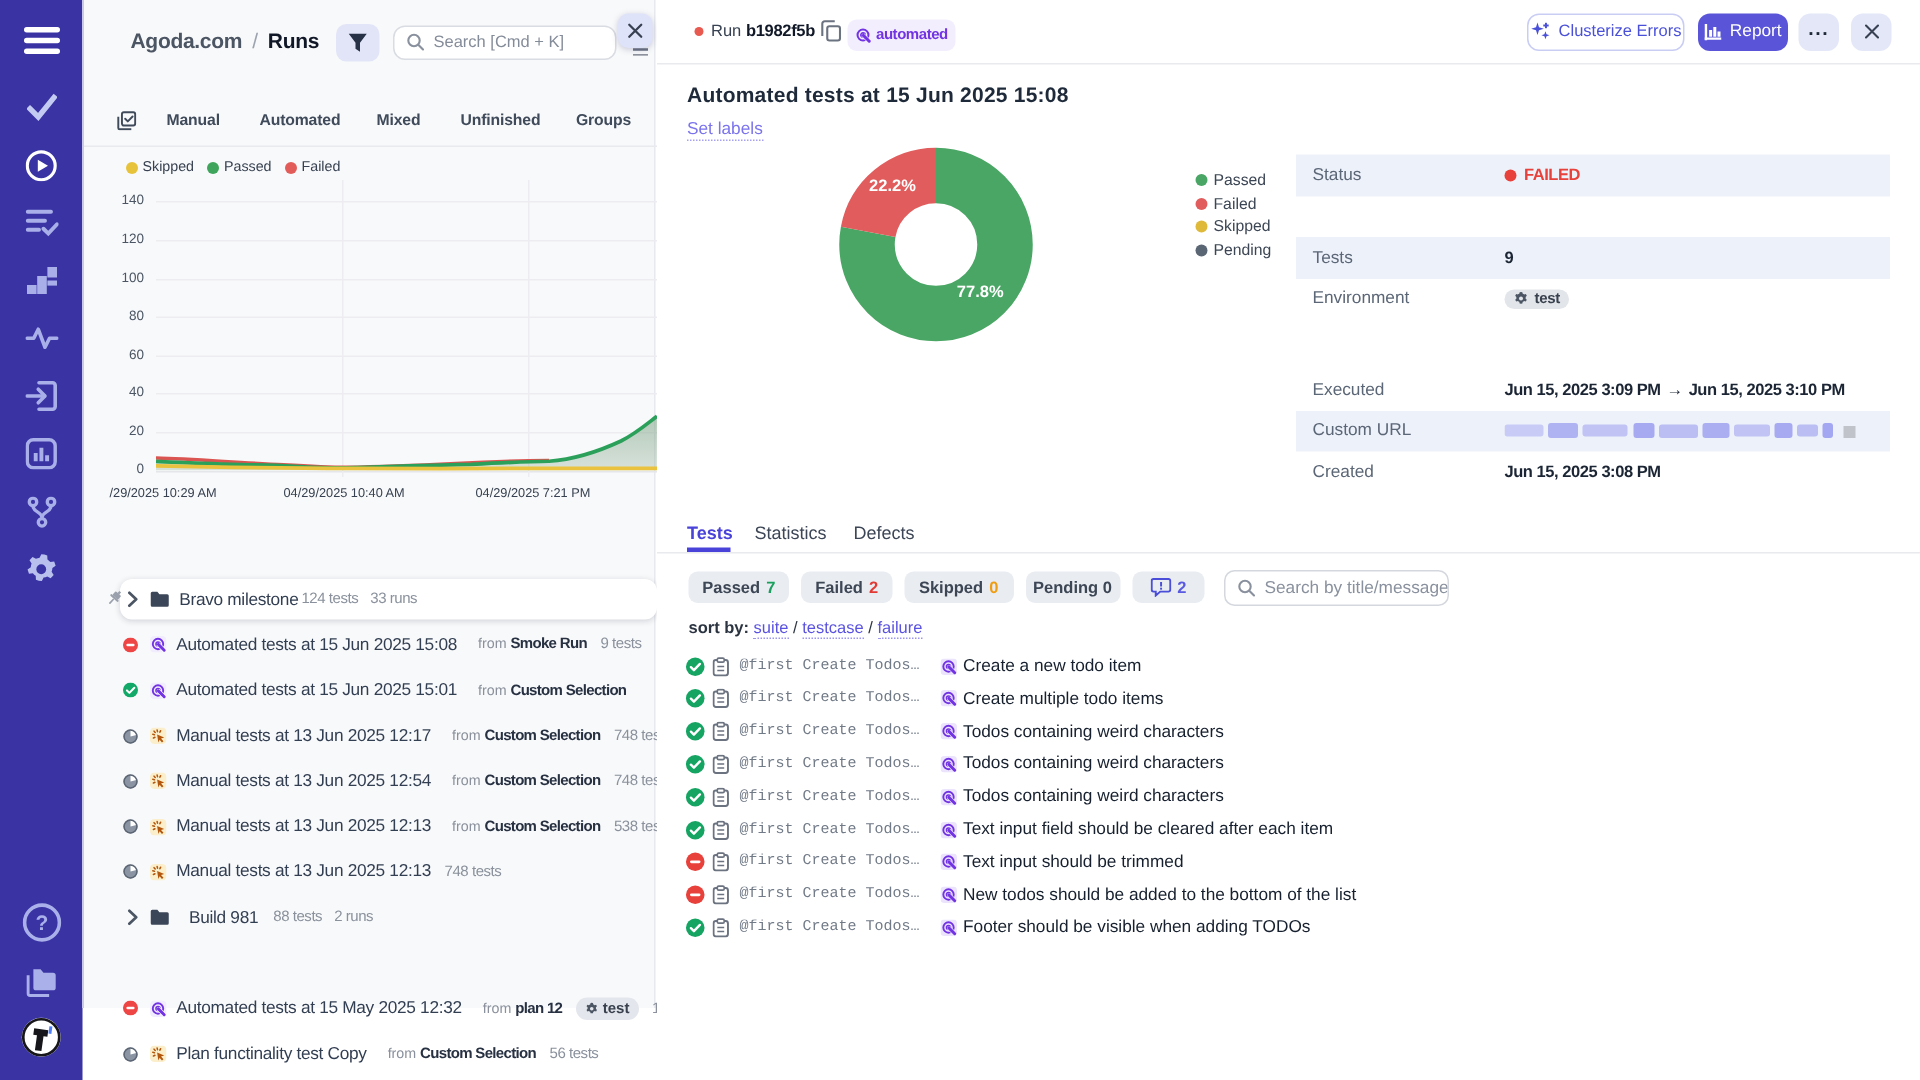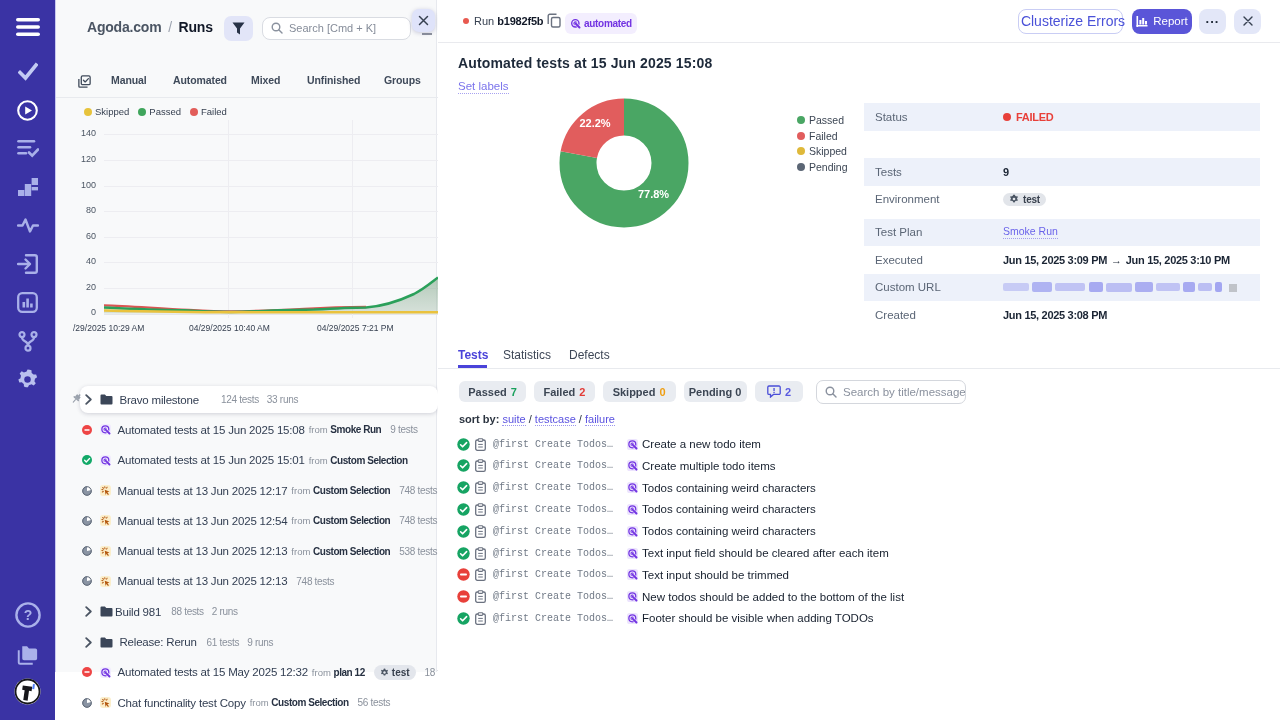--- a/index.html
+++ b/index.html
@@ -9,21 +9,21 @@
   
   #sidebar { position:absolute; left:0; top:0; width:55px; height:720px; background:#3a33a4; }
   #sidebar .ic { position:absolute; left:0; width:55px; display:flex; justify-content:center; }
   
   #lp { position:absolute; left:55px; top:0; width:382px; height:672px; background:#f8f9fa; border-right:1px solid #e7e9ee; border-left:1px solid #c9c9f0; }
   
   #main { position:absolute; left:438px; top:0; width:842px; height:720px; background:#fff; }
   .rrow { position:absolute; left:0; width:382px; height:27px; display:flex; align-items:center; overflow:hidden; }
   .rrow svg { flex:none; }
   .rtitle { font-size:11.5px; color:#323e52; white-space:nowrap; letter-spacing:-0.2px; }
-  .rfrom { font-size:9.5px; color:#8a919c; margin-left:4px; white-space:nowrap; }
+  .rfrom { font-size:9.5px; color:#8a919c; margin-left:14px; white-space:nowrap; }
   .rfrom b { font-size:10px; color:#273142; letter-spacing:-0.45px; }
   .rcount { font-size:10px; color:#8a919c; margin-left:9px; white-space:nowrap; letter-spacing:-0.3px; }
   .irow { position:absolute; left:426px; width:396px; height:27.5px; display:flex; align-items:center; }
   .irow.lt { background:#edf1fa; }
   .ilab { width:139px; padding-left:11px; font-size:11.5px; color:#5b6676; flex:none; }
   .ival { font-size:11px; font-weight:bold; color:#1b2534; display:flex; align-items:center; white-space:nowrap; letter-spacing:-0.3px; }
   .pill { position:absolute; top:381px; height:21px; background:#e9ecf1; border-radius:6px; display:flex; align-items:center; justify-content:center; gap:4px; font-size:11px; font-weight:bold; color:#3c4654; }
   .trow { position:absolute; left:0; height:22px; display:flex; align-items:center; }
   .trow svg { flex:none; }
   .tmono { width:130px; margin-left:7px; font-size:10px; color:#717a87; white-space:nowrap; overflow:hidden; font-family:"Liberation Mono",monospace; flex:none; }
@@ -230,21 +230,21 @@
         </g>
       </svg></div>
   <div class="rrow" style="top:386px">
     <svg style="margin-left:29px" width="7" height="11" viewBox="0 0 7 11">
         <path d="M1.2 1.2 L5.8 5.5 L1.2 9.8" stroke="#4b5563" stroke-width="1.8" fill="none" stroke-linecap="round" stroke-linejoin="round"></path>
       </svg>
     <svg style="margin-left:8px" width="13" height="11" viewBox="0 0 13 11">
         <path d="M0.5 1.5 a1 1 0 0 1 1-1 h3.4 l1.4 1.6 h5.2 a1 1 0 0 1 1 1 V9.5 a1 1 0 0 1 -1 1 h-10.0 a1 1 0 0 1 -1-1 Z" fill="#3b4658"></path>
       </svg>
     <span class="rtitle" style="margin-left:6.5px">Bravo milestone</span>
-    <span class="rcount" style="margin-left:22px">124 tests</span>
+    <span class="rcount" style="margin-left:2px">124 tests</span>
       <span class="rcount" style="margin-left:8px">33 runs</span>
   </div>
   <div class="rrow" style="top:416.4px">
     <svg style="margin-left:25.5px" width="10" height="10" viewBox="0 0 11 11">
         <circle cx="5.5" cy="5.5" r="5.5" fill="#ee4545"></circle>
         <rect x="2.5" y="4.6" width="6" height="1.8" rx="0.9" fill="#fff"></rect>
       </svg>
     <svg style="margin-left:8.5px" width="11" height="11" viewBox="0 0 13 13">
         <rect width="13" height="13" rx="3.5" fill="#f1ecfe"></rect>
         <g stroke="#7233e2" fill="none">
@@ -358,34 +358,23 @@
     <span class="rtitle" style="margin-left:6.5px">Manual tests at 13 Jun 2025 12:13</span>
     <span class="rcount">748 tests</span>
   </div>
   <div class="rrow" style="top:598.2px">
     <svg style="margin-left:29px" width="7" height="11" viewBox="0 0 7 11">
         <path d="M1.2 1.2 L5.8 5.5 L1.2 9.8" stroke="#4b5563" stroke-width="1.8" fill="none" stroke-linecap="round" stroke-linejoin="round"></path>
       </svg>
     <svg style="margin-left:8px" width="13" height="11" viewBox="0 0 13 11">
         <path d="M0.5 1.5 a1 1 0 0 1 1-1 h3.4 l1.4 1.6 h5.2 a1 1 0 0 1 1 1 V9.5 a1 1 0 0 1 -1 1 h-10.0 a1 1 0 0 1 -1-1 Z" fill="#3b4658"></path>
       </svg>
-    <span class="rtitle" style="margin-left:2px">Build 981</span>
+    <span class="rtitle" style="margin-left:13px">Build 981</span>
     <span class="rcount" style="margin-left:10px">88 tests</span>
       <span class="rcount" style="margin-left:8px">2 runs</span>
-  </div>
-  <div class="rrow" style="top:628.5px">
-    <svg style="margin-left:29px" width="7" height="11" viewBox="0 0 7 11">
-        <path d="M1.2 1.2 L5.8 5.5 L1.2 9.8" stroke="#4b5563" stroke-width="1.8" fill="none" stroke-linecap="round" stroke-linejoin="round"></path>
-      </svg>
-    <svg style="margin-left:8px" width="13" height="11" viewBox="0 0 13 11">
-        <path d="M0.5 1.5 a1 1 0 0 1 1-1 h3.4 l1.4 1.6 h5.2 a1 1 0 0 1 1 1 V9.5 a1 1 0 0 1 -1 1 h-10.0 a1 1 0 0 1 -1-1 Z" fill="#3b4658"></path>
-      </svg>
-    <span class="rtitle" style="margin-left:6.5px">Release: Rerun</span>
-    <span class="rcount" style="margin-left:10px">61 tests</span>
-      <span class="rcount" style="margin-left:8px">9 runs</span>
   </div>
   <div class="rrow" style="top:658.8px">
     <svg style="margin-left:25.5px" width="10" height="10" viewBox="0 0 11 11">
         <circle cx="5.5" cy="5.5" r="5.5" fill="#ee4545"></circle>
         <rect x="2.5" y="4.6" width="6" height="1.8" rx="0.9" fill="#fff"></rect>
       </svg>
     <svg style="margin-left:8.5px" width="11" height="11" viewBox="0 0 13 13">
         <rect width="13" height="13" rx="3.5" fill="#f1ecfe"></rect>
         <g stroke="#7233e2" fill="none">
           <circle cx="6.3" cy="6.3" r="4.1" stroke-width="1.5"></circle>
@@ -413,21 +402,21 @@
         <rect width="13" height="13" rx="3.5" fill="#fbeecb"></rect>
         <g stroke="#b3570e" stroke-width="1.2" stroke-linecap="round">
           <path d="M5.6 2 L5.9 3.3"></path>
           <path d="M2.2 5.4 L3.5 5.7"></path>
           <path d="M3.2 2.9 L4.1 3.9"></path>
           <path d="M8.4 2.5 L7.8 3.7"></path>
           <path d="M2.7 8.3 L3.9 7.7"></path>
         </g>
         <path d="M5.6 5.6 L11.2 7.8 L8.7 8.7 L10.6 10.9 L9.4 11.8 L7.6 9.6 L6.6 11.9 Z" fill="#b3570e"></path>
       </svg>
-    <span class="rtitle" style="margin-left:6.5px">Chat functinality test Copy</span>
+    <span class="rtitle" style="margin-left:6.5px">Plan functinality test Copy</span>
     <span class="rfrom">from <b>Custom Selection</b></span>
       <span class="rcount">56 tests</span>
   </div>
 </div>
 <div id="main">
 
   <div class="abs" style="left:0;top:41.5px;width:842px;border-top:1px solid #e9eaee"></div>
   <div class="abs" style="left:24.5px;top:18px;width:6px;height:6px;border-radius:50%;background:#e8594f"></div>
   <div class="abs" style="left:36px;top:15px;font-size:11px;color:#374151">Run <b style="color:#111827;letter-spacing:-0.2px">b1982f5b</b></div>
   <div class="abs" style="left:109px;top:13px"><svg width="14" height="15" viewBox="0 0 14 15">
@@ -449,21 +438,21 @@
   </div>
   <div class="abs" style="left:580px;top:8.5px;width:105px;height:25px;border:1px solid #c9cdf4;border-radius:8px;display:flex;align-items:center;justify-content:center;gap:5px;background:#fff">
     <svg width="14" height="14" viewBox="0 0 14 14">
         <g fill="#4a51d8">
           <path d="M5 1 L6 4.2 L9.2 5.2 L6 6.2 L5 9.4 L4 6.2 L0.8 5.2 L4 4.2 Z"></path>
           <path d="M10.3 6.8 L11 8.8 L13 9.5 L11 10.2 L10.3 12.2 L9.6 10.2 L7.6 9.5 L9.6 8.8 Z"></path>
           <rect x="10" y="1.2" width="1.3" height="3.6"></rect>
           <rect x="8.85" y="2.35" width="3.6" height="1.3"></rect>
         </g>
       </svg>
-    <span style="font-size:14px;color:#4a51d8;white-space:nowrap">Clusterize Errors</span>
+    <span style="font-size:11px;color:#4a51d8;white-space:nowrap">Clusterize Errors</span>
   </div>
   <div class="abs" style="left:694px;top:8.5px;width:60px;height:25px;background:#5a55d8;border-radius:8px;display:flex;align-items:center;justify-content:center;gap:5px">
     <svg width="12" height="12" viewBox="0 0 12 12">
         <g fill="#fff">
           <rect x="0.5" y="1" width="1.6" height="11"></rect>
           <rect x="0.5" y="10" width="11" height="1.5"></rect>
           <rect x="3.4" y="5" width="2" height="4.5"></rect>
           <rect x="6.2" y="3" width="2" height="6.5"></rect>
           <rect x="9" y="6" width="2" height="3.5"></rect>
         </g>
@@ -506,26 +495,20 @@
       <span class="ilab">Tests</span>
       <span class="ival">9</span>
     </div>
   <div class="irow" style="top:185.5px">
       <span class="ilab">Environment</span>
       <span class="ival">
         <span style="display:flex;align-items:center;gap:4px;background:#e2e5ea;border-radius:7px;height:13px;padding:0 6px;font-size:10px;color:#39414e;font-weight:bold;letter-spacing:-0.2px"><svg width="10" height="10" viewBox="0 0 24 24">
             <path fill="#4b5563" d="M12 1.5l2.1 0.3 0.7 2.6a8 8 0 0 1 2.3 1.3l2.6-0.8 1.6 2.7-1.9 1.9a8 8 0 0 1 0 2.7l1.9 1.9-1.6 2.7-2.6-0.8a8 8 0 0 1-2.3 1.3l-0.7 2.6-2.1 0.3-2.1-0.3-0.7-2.6a8 8 0 0 1-2.3-1.3l-2.6 0.8-1.6-2.7 1.9-1.9a8 8 0 0 1 0-2.7L2.7 7.6l1.6-2.7 2.6 0.8a8 8 0 0 1 2.3-1.3l0.7-2.6z"></path>
             <circle cx="12" cy="12" r="3.2" fill="#e2e5ea"></circle>
           </svg>test</span>
-      </span>
-    </div>
-  <div class="irow lt" style="top:218.5px">
-      <span class="ilab">Test Plan</span>
-      <span class="ival" style="font-weight:400;color:#6a63ea;font-size:10.5px;letter-spacing:0">
-        <span style="border-bottom:1px dotted #a39ef0;padding-bottom:1px">Smoke Run</span>
       </span>
     </div>
   <div class="irow" style="top:246px">
       <span class="ilab">Executed</span>
       <span class="ival">Jun 15, 2025 3:09 PM <span style="font-weight:400;margin:0 4px">→</span> Jun 15, 2025 3:10 PM</span>
     </div>
   <div class="irow lt" style="top:273.5px">
       <span class="ilab">Custom URL</span>
       <span class="ival">
     <svg width="235" height="14" viewBox="0 0 235 14">

